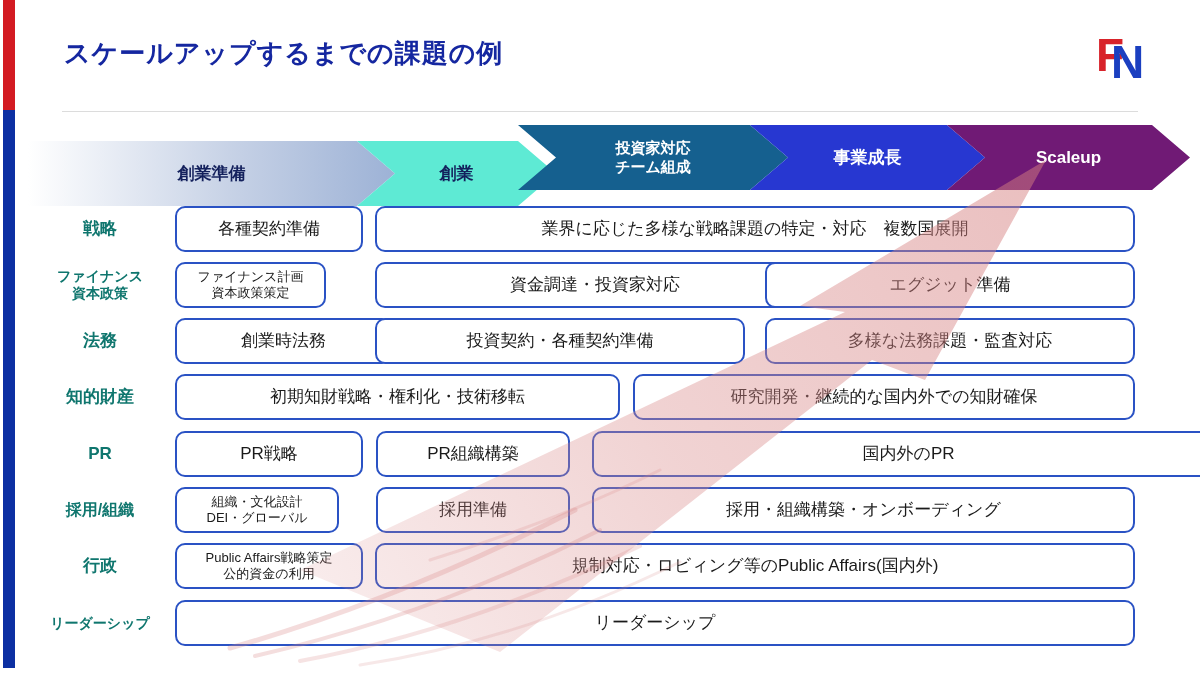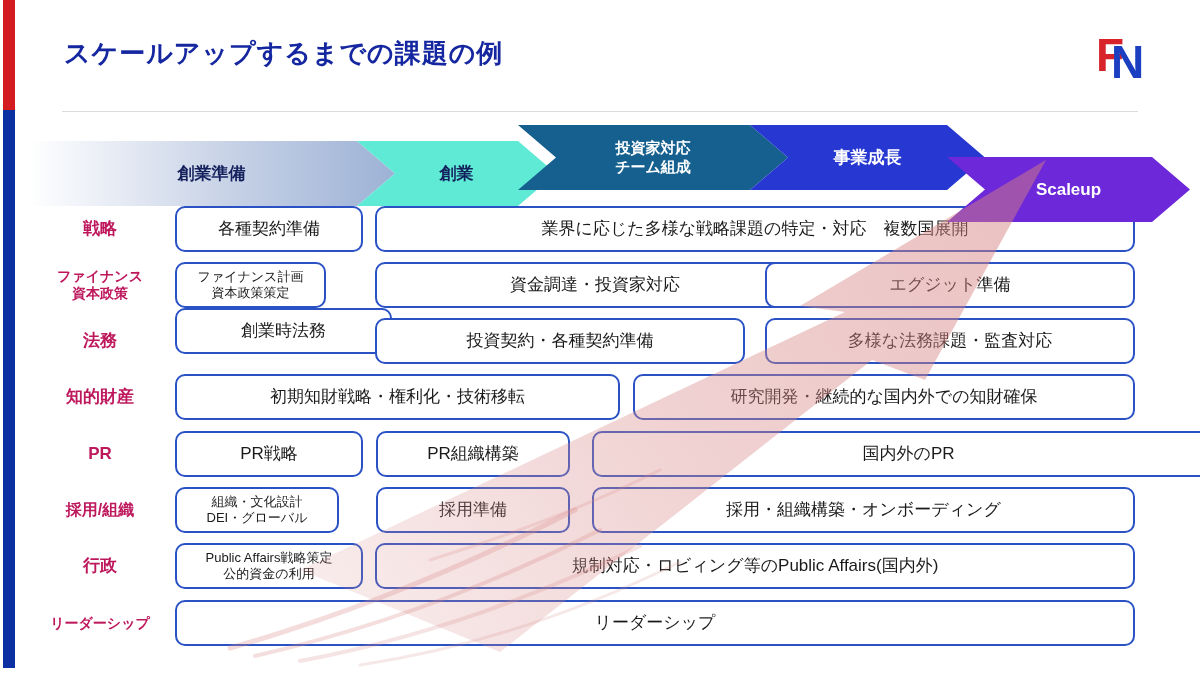--- a/index.html
+++ b/index.html
@@ -28,26 +28,26 @@
     display:flex;align-items:center;justify-content:center;
     clip-path:polygon(0 0, calc(100% - 38px) 0, 100% 50%, calc(100% - 38px) 100%, 0 100%, 38px 50%);
     font-weight:bold;font-size:17px;color:#ffffff;text-align:center;line-height:1.25;
   }
   .chev.first{clip-path:polygon(0 0, calc(100% - 38px) 0, 100% 50%, calc(100% - 38px) 100%, 0 100%);}
   .chev.dark-text{color:#13205c;margin-top:16px;}
   .c1{left:28px;width:367px;background:linear-gradient(90deg, rgba(255,255,255,0) 0%, #c7d2e6 55%, #9db2d6 100%);}
   .c2{left:357px;width:199px;background:#5eead4;}
   .c3{left:518px;width:270px;background:#15608f;font-size:15px;}
   .c4{left:750px;width:235px;background:#2737d1;}
-  .c5{left:947px;width:243px;background:#6d28d9;margin-top:32px;}
+  .c5{left:947px;width:243px;background:#701a75;}
   
   .cat{
     position:absolute;left:30px;width:140px;height:46px;
     display:flex;flex-direction:column;align-items:center;justify-content:center;
-    font-weight:bold;color:#be185d;font-size:17px;text-align:center;line-height:1.2;
+    font-weight:bold;color:#0f766e;font-size:17px;text-align:center;line-height:1.2;
   }
   .cat.small{font-size:14px;}
   .cat.mid{font-size:16px;}
   
   .box{
     position:absolute;height:46px;background:#ffffff;
     border:2px solid #2a52c4;border-radius:10px;box-sizing:border-box;
     display:flex;flex-direction:column;align-items:center;justify-content:center;
     font-size:17px;color:#1a1a1a;text-align:center;line-height:1.25;
   }
@@ -106,21 +106,21 @@
   <span>資本政策策定</span>
 </div>
 <div class="box z1" style="left:375px;top:262px;width:440px">
     <span>資金調達・投資家対応</span>
   </div>
 <div class="box z1" style="left:765px;top:262px;width:370px">
     <span>エグジット準備</span>
   </div>
 
 <div class="cat z1" style="top:318px">法務</div>
-<div class="box z1" style="left:175px;top:308px;width:217px">
+<div class="box z1" style="left:175px;top:318px;width:217px">
     <span>創業時法務</span>
   </div>
 <div class="box z1" style="left:375px;top:318px;width:370px">
     <span>投資契約・各種契約準備</span>
   </div>
 <div class="box z1" style="left:765px;top:318px;width:370px">
     <span>多様な法務課題・監査対応</span>
   </div>
 
 <div class="cat z1" style="top:374px">知的財産</div>

